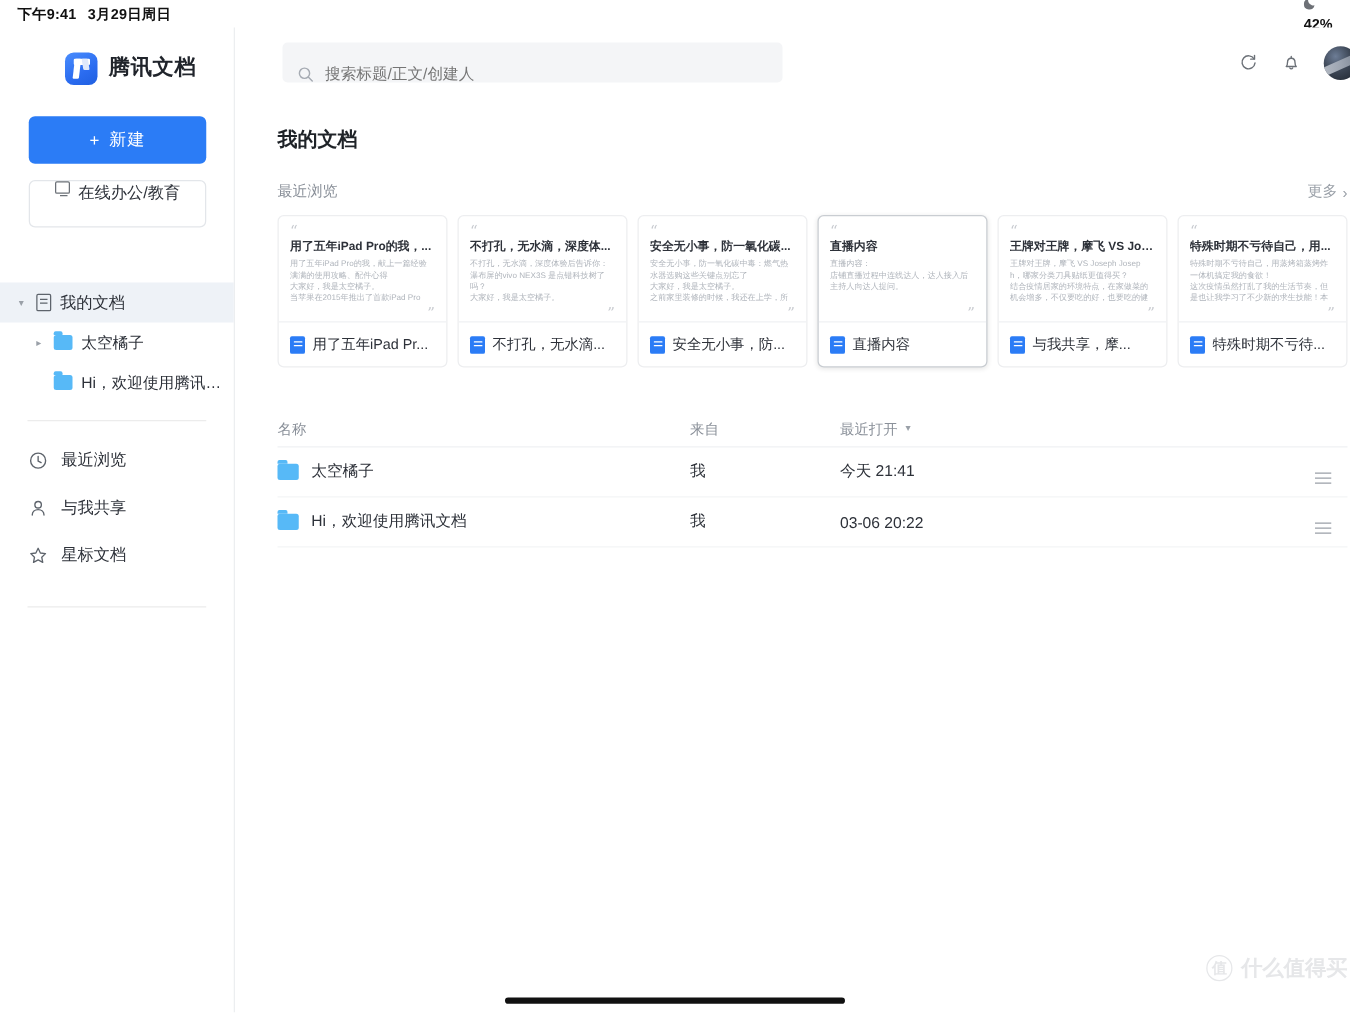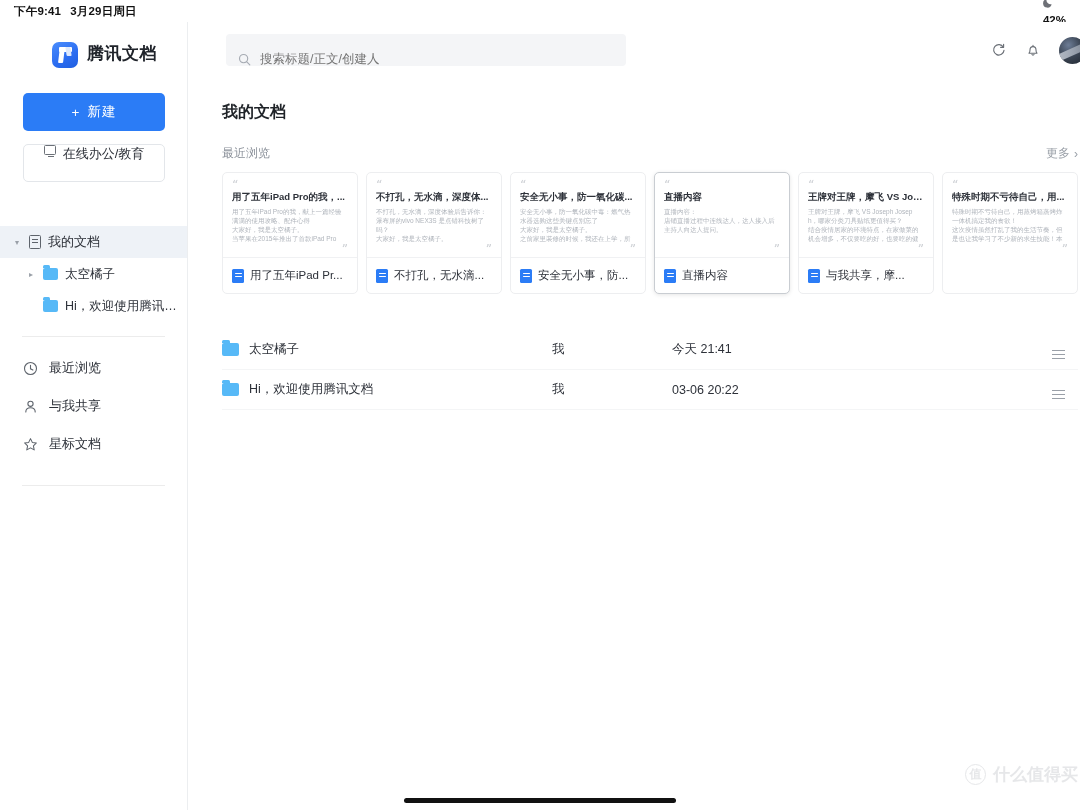--- a/index.html
+++ b/index.html
@@ -467,24 +467,41 @@
               <div class="quote-open">“</div>
               <div class="card-title">特殊时期不亏待自己，用...</div>
               <div class="card-prev">
                 <div>特殊时期不亏待自己，用蒸烤箱蒸烤炸</div>
                 <div>一体机搞定我的食欲！</div>
                 <div>这次疫情虽然打乱了我的生活节奏，但</div>
                 <div>是也让我学习了不少新的求生技能！本</div>
               </div>
               <div class="quote-close">”</div>
             </div>
+            <div class="card-foot">
+              <span class="file-ico">
+                <span class="pg"></span>
+                  <span class="ln1"></span>
+                  <span class="ln2"></span>
+              </span>
+              <span class="card-name">特殊时期不亏待...</span>
+            </div>
           </div>
         </div>
 
         <div class="table">
+          <div class="thead">
+            <span class="col-name">名称</span>
+            <span class="col-from">来自</span>
+            <span class="col-time">
+              <span>最近打开</span>
+              <span style="font-size:7px;color:#9aa0a8;">▼</span>
+            </span>
+            <span class="col-menu"></span>
+          </div>
 
           <div class="trow">
             <span class="col-name">
               <span class="folder-ico lg"></span>
               <span>太空橘子</span>
             </span>
             <span class="col-from">我</span>
             <span class="col-time">今天 21:41</span>
             <span class="col-menu">
               <span class="hamb">

